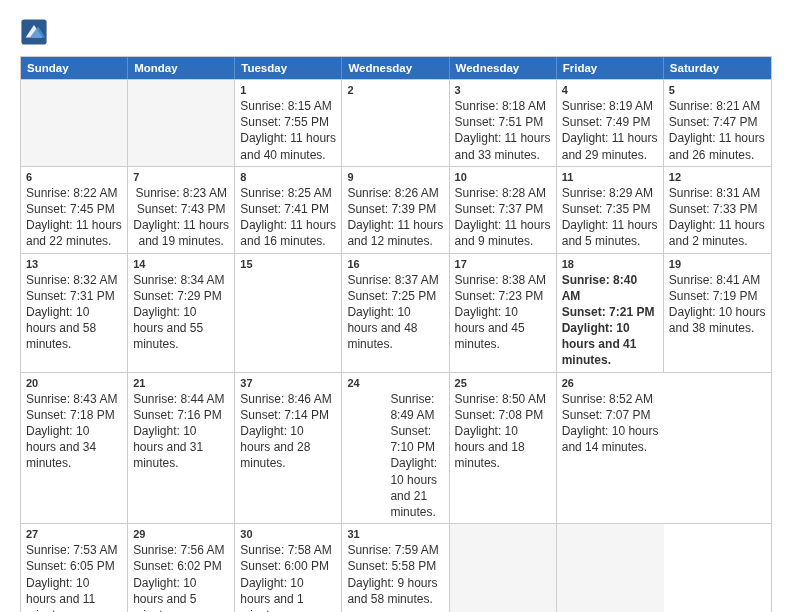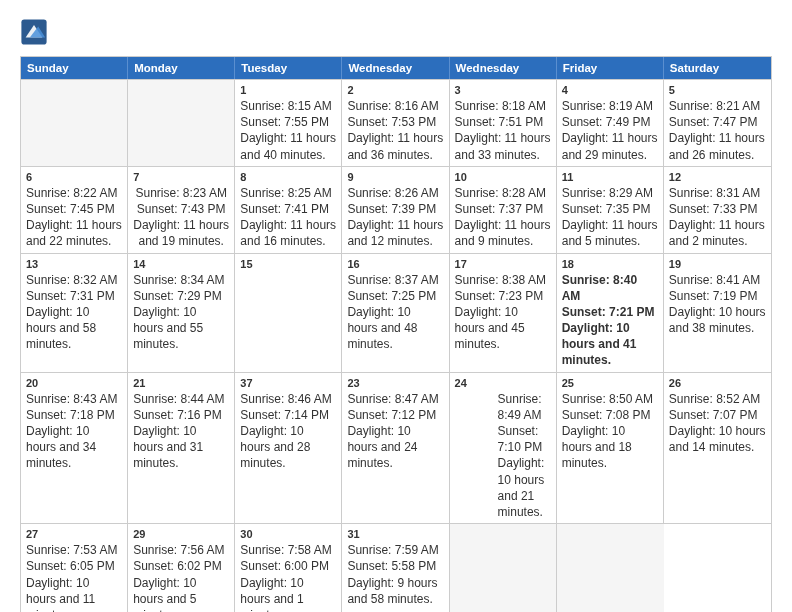--- a/index.html
+++ b/index.html
@@ -148,23 +148,20 @@
           <div class="cal-cell empty"></div>
           <div class="cal-cell empty"></div>
           <div class="cal-cell">
             <div class="day-num">1</div>
             <div class="cell-detail" style="white-space: pre-line;">Sunrise: 8:15 AM
 Sunset: 7:55 PM
 Daylight: 11 hours and 40 minutes.</div>
           </div>
           <div class="cal-cell">
             <div class="day-num">2</div>
-            <div class="cell-detail" style="white-space: pre-line;">Sunrise: 8:16 AM
-Sunset: 7:53 PM
-Daylight: 11 hours and 36 minutes.</div>
           </div>
           <div class="cal-cell">
             <div class="day-num">3</div>
             <div class="cell-detail" style="white-space: pre-line;">Sunrise: 8:18 AM
 Sunset: 7:51 PM
 Daylight: 11 hours and 33 minutes.</div>
           </div>
           <div class="cal-cell">
             <div class="day-num">4</div>
             <div class="cell-detail" style="white-space: pre-line;">Sunrise: 8:19 AM
@@ -274,26 +271,20 @@
             <div class="day-num">21</div>
             <div class="cell-detail" style="white-space: pre-line;">Sunrise: 8:44 AM
 Sunset: 7:16 PM
 Daylight: 10 hours and 31 minutes.</div>
           </div>
           <div class="cal-cell">
             <div class="day-num">37</div>
             <div class="cell-detail" style="white-space: pre-line;">Sunrise: 8:46 AM
 Sunset: 7:14 PM
 Daylight: 10 hours and 28 minutes.</div>
-          </div>
-          <div class="cal-cell">
-            <div class="day-num">23</div>
-            <div class="cell-detail" style="white-space: pre-line;">Sunrise: 8:47 AM
-Sunset: 7:12 PM
-Daylight: 10 hours and 24 minutes.</div>
           </div>
           <div class="cal-cell">
             <div class="day-num">24</div>
             <div class="cell-detail" style="white-space: pre-line; margin-left: 43px;">Sunrise: 8:49 AM
 Sunset: 7:10 PM
 Daylight: 10 hours and 21 minutes.</div>
           </div>
           <div class="cal-cell">
             <div class="day-num">25</div>
             <div class="cell-detail" style="white-space: pre-line;">Sunrise: 8:50 AM

